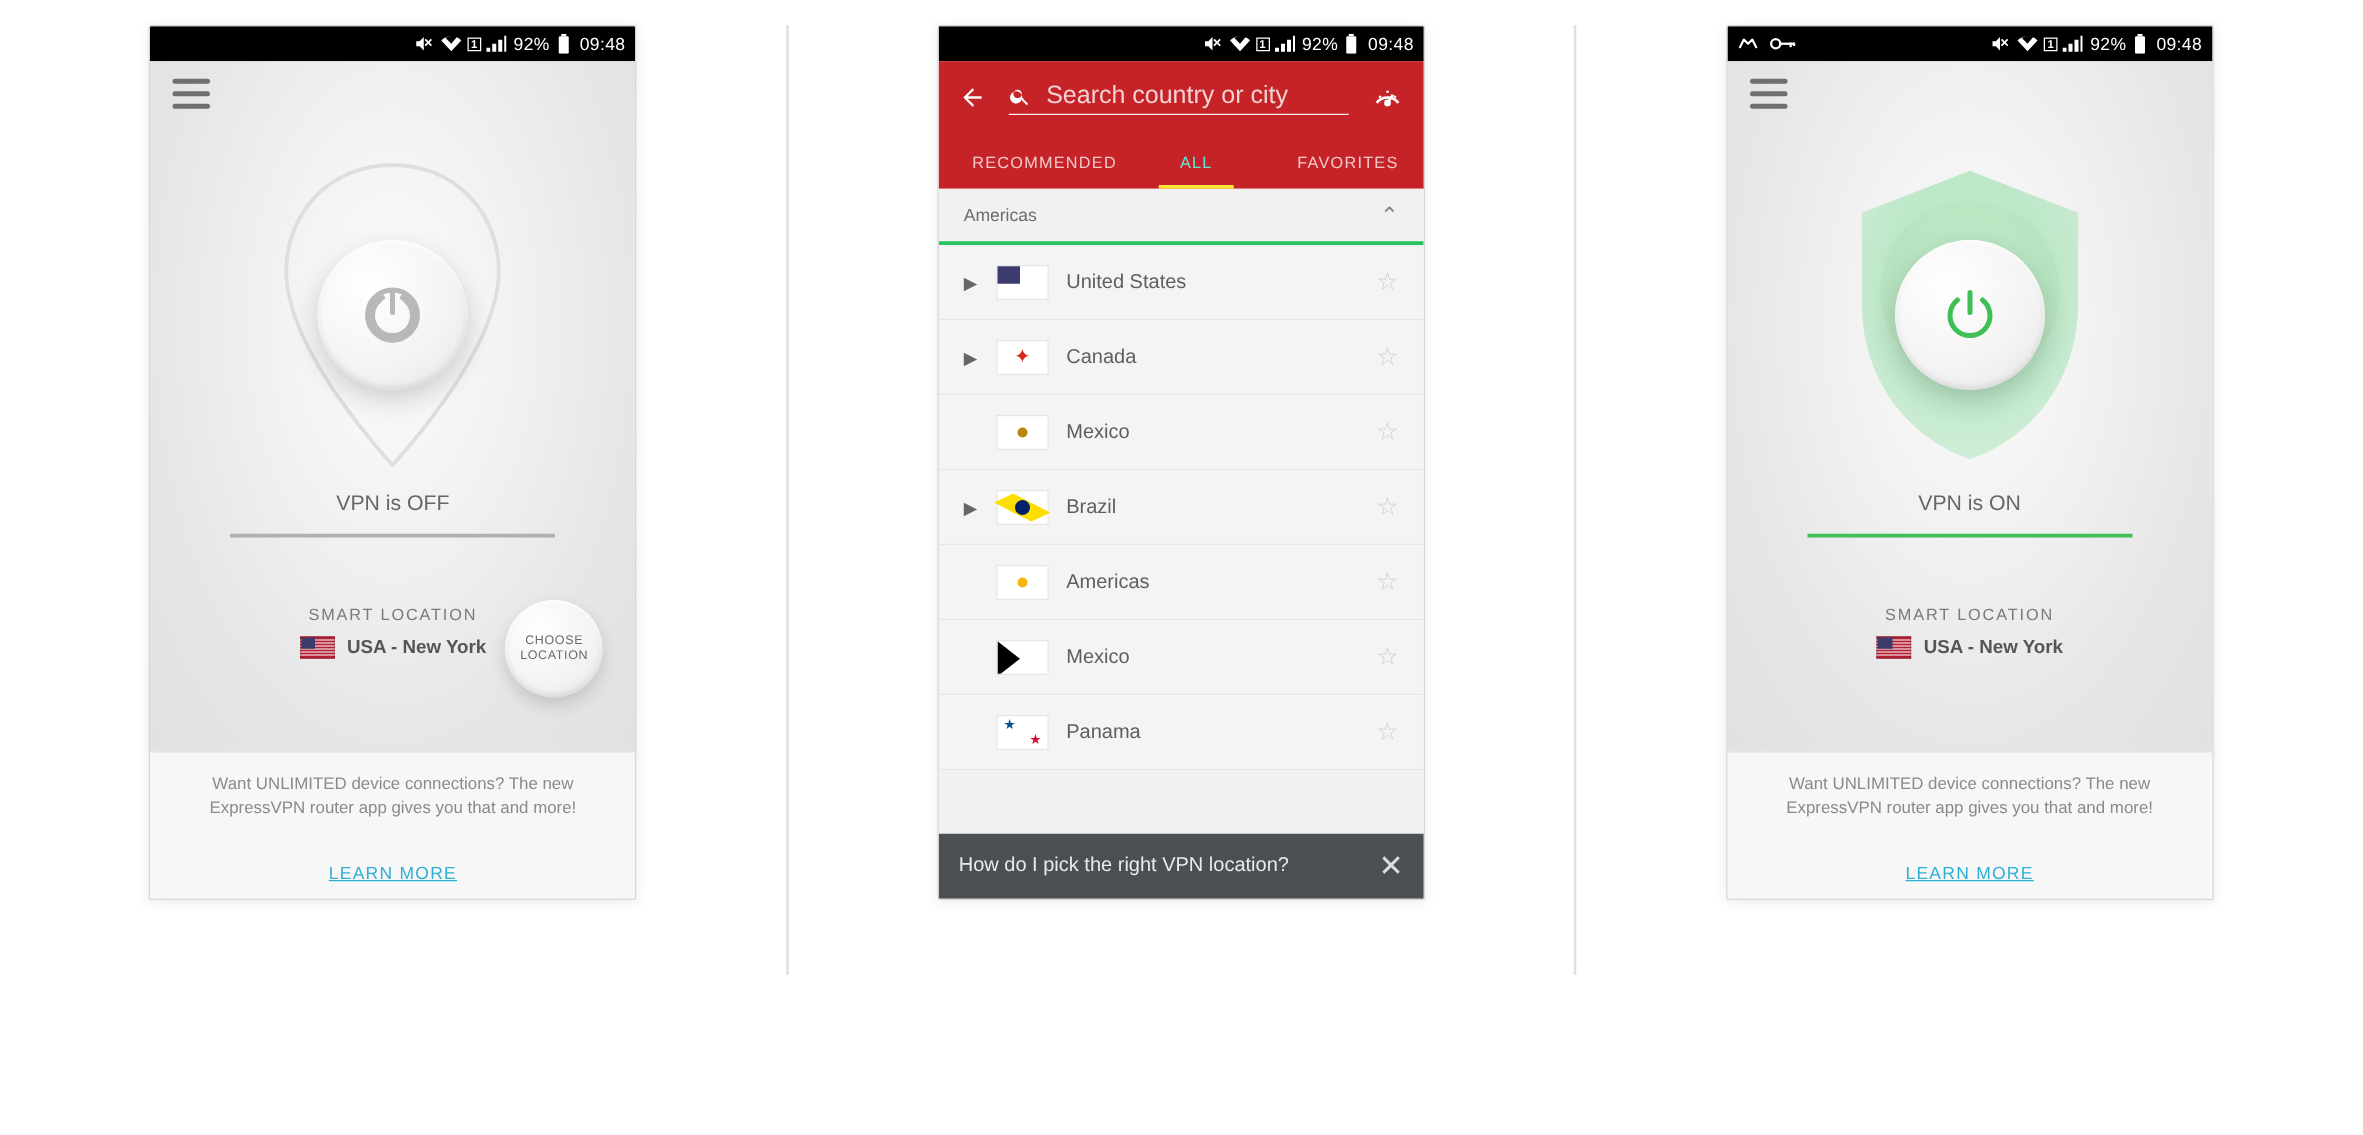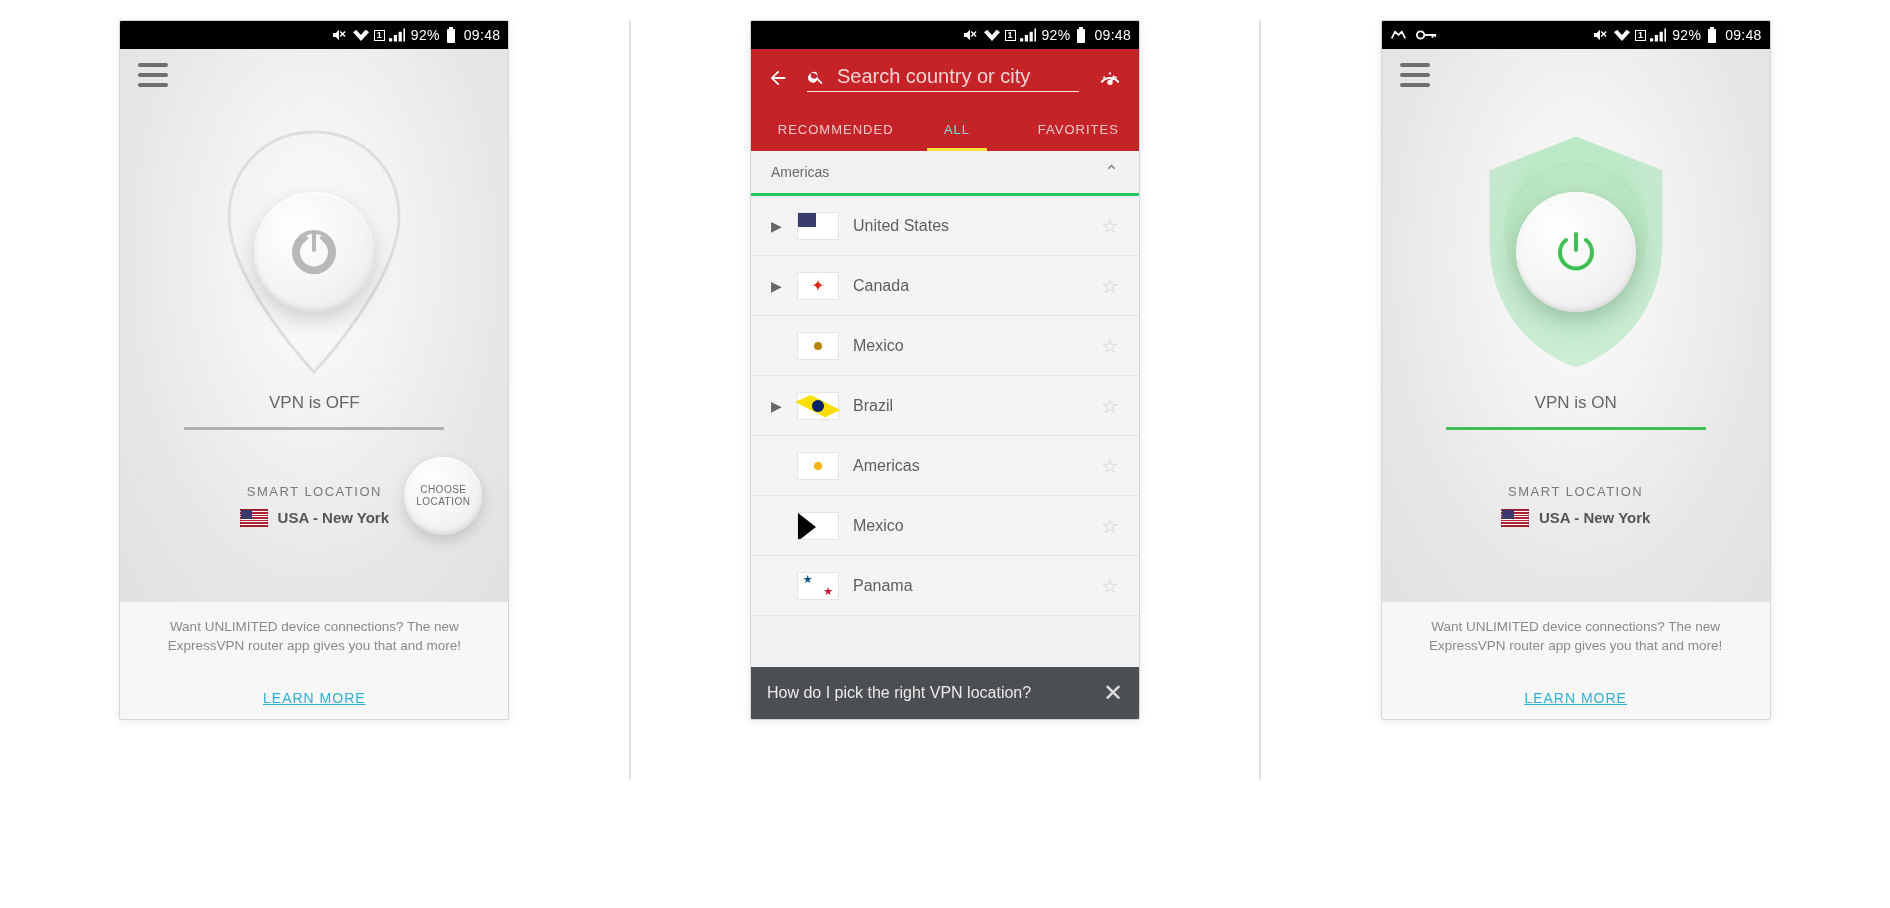--- a/index.html
+++ b/index.html
@@ -136,21 +136,21 @@
   .locrow {
     display:flex; align-items:center; justify-content:center;
     gap:10px;
     color:#555; font-size:15px; font-weight:600;
   }
   .locrow .flag { width:28px; height:18px; border:1px solid rgba(0,0,0,.15); }
   .locrow .locname { text-align:left; line-height:1.15; max-width:120px; }
 
   .choosebtn {
     position:absolute;
-    right: 26px; top: 408px;
+    right: 26px; top: 431px;
     width: 78px; height:78px;
     border-radius:50%;
     background: radial-gradient(circle at 35% 30%, #ffffff 0%, #f3f3f3 60%, #e4e4e4 100%);
     box-shadow: 0 6px 14px rgba(0,0,0,.15), inset 0 2px 3px rgba(255,255,255,.9), inset 0 -2px 5px rgba(0,0,0,.1);
     display:flex; align-items:center; justify-content:center;
     text-align:center;
     font-size: 10px;
     letter-spacing: .5px;
     color:#6a6a6a;
     line-height:1.2;

